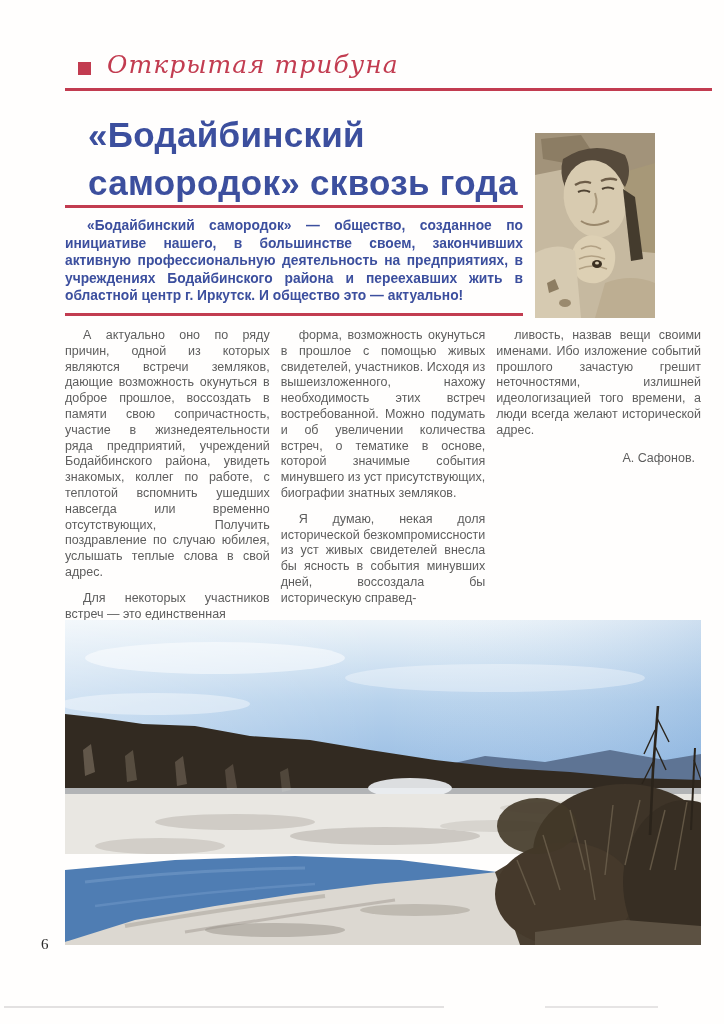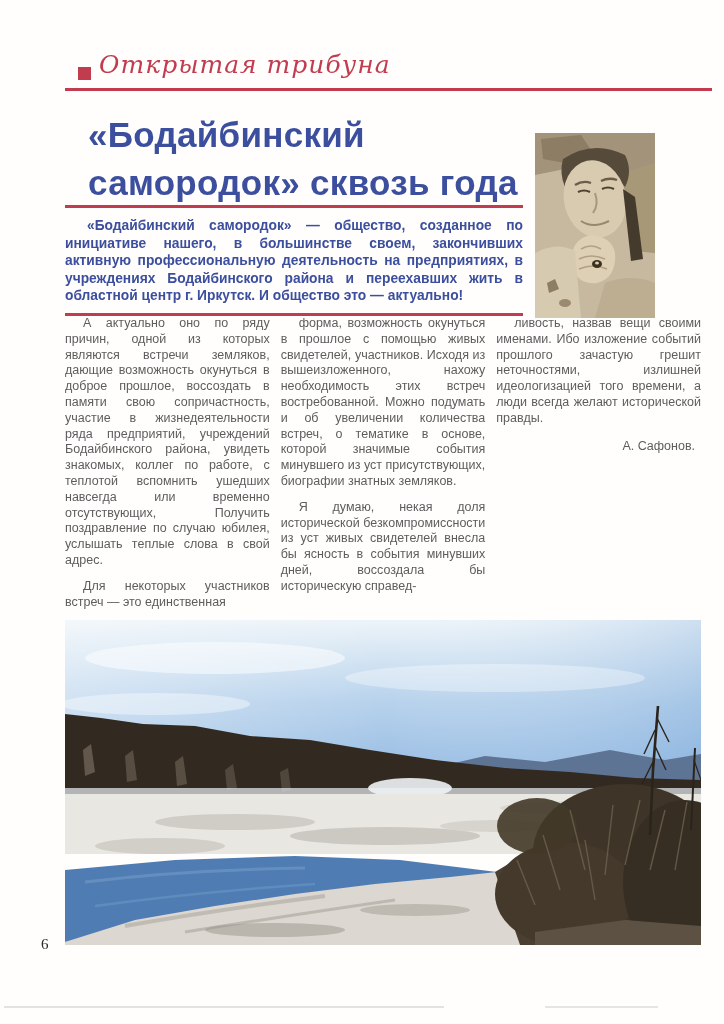--- a/index.html
+++ b/index.html
@@ -1,21 +1,21 @@
 <!DOCTYPE html>
 <html lang="ru"><head>
 <meta charset="utf-8">
 <style>
   html,body{margin:0;padding:0;background:#ffffff;}
   .sheet{
     position:relative;width:724px;height:1024px;background:#fffefd;
     font-family:"Liberation Sans",sans-serif;overflow:hidden;
   }
   
-  .kicker{position:absolute;left:78px;top:50px;display:flex;align-items:flex-end;gap:8px;}
+  .kicker{position:absolute;left:78px;top:50px;display:flex;align-items:center;gap:16px;}
   .kicker-square{width:13px;height:13px;background:#c23c50;margin-top:7px;}
   .kicker-text{
     font-family:"DejaVu Serif",serif;font-style:italic;color:#c23c50;
     font-size:25px;line-height:30px;letter-spacing:1px;
   }
   .rule-header{position:absolute;left:65px;top:88px;width:647px;height:3px;background:#c23c50;}
   
   .title{
     position:absolute;left:76px;top:99px;width:470px;
     font-size:35px;line-height:48px;font-weight:bold;color:#3c4f9e;letter-spacing:.3px;
@@ -29,21 +29,21 @@
   }
   .lede p{
     margin:0;font-size:13.8px;line-height:17.5px;font-weight:bold;color:#3c4f9e;
     text-align:justify;text-indent:22px;
   }
   
   .portrait{position:absolute;left:535px;top:133px;width:120px;height:185px;overflow:hidden;}
   .portrait svg{display:block;}
   
   .columns{
-    position:absolute;left:65px;top:316px;width:636px;
+    position:absolute;left:65px;top:328px;width:636px;
     display:grid;grid-template-columns:1fr 1fr 1fr;column-gap:11px;
   }
   .columns p{
     margin:0 0 10px 0;font-size:12.5px;line-height:15.8px;color:#5d5d5d;
     text-align:justify;text-indent:18px;
   }
   .signature{
     text-align:right;font-size:12.5px;color:#5d5d5d;margin-top:12px;padding-right:6px;
   }
   
@@ -117,21 +117,21 @@
   <div class="columns">
     <div class="col">
       <p>А актуально оно по ряду причин, одной из которых являются встречи земляков, дающие возможность окунуться в доброе прошлое, воссоздать в памяти свою сопричастность, участие в жизнедеятельности ряда предприятий, учреждений Бодайбинского района, увидеть знакомых, коллег по работе, с теплотой вспомнить ушедших навсегда или временно отсутствующих, Получить поздравление по случаю юбилея, услышать теплые слова в свой адрес.</p>
       <p>Для некоторых участников встреч — это единственная</p>
     </div>
     <div class="col">
       <p>форма, возможность окунуться в прошлое с помощью живых свидетелей, участников. Исходя из вышеизложенного, нахожу необходимость этих встреч востребованной. Можно подумать и об увеличении количества встреч, о тематике в основе, которой значимые события минувшего из уст присутствующих, биографии знатных земляков.</p>
       <p>Я думаю, некая доля исторической безкомпромиссности из уст живых свидетелей внесла бы ясность в события минувших дней, воссоздала бы историческую справед-</p>
     </div>
     <div class="col">
-      <p>ливость, назвав вещи своими именами. Ибо изложение событий прошлого зачастую грешит неточностями, излишней идеологизацией того времени, а люди всегда желают исторической правды.</p>
+      <p>ливость, назвав вещи своими именами. Ибо изложение событий прошлого зачастую грешит неточностями, излишней идеологизацией того времени, а люди всегда желают исторической адрес.</p>
       <div class="signature">А. Сафонов.</div>
     </div>
   </div>
 
   <div class="landscape">
     <svg width="636" height="325" viewBox="0 0 636 325" xmlns="http://www.w3.org/2000/svg">
       <defs>
         <linearGradient id="sky" x1="0" y1="0" x2="0" y2="1">
           <stop offset="0" stop-color="#edf4f9"></stop>
           <stop offset="0.45" stop-color="#b7d2ec"></stop>

